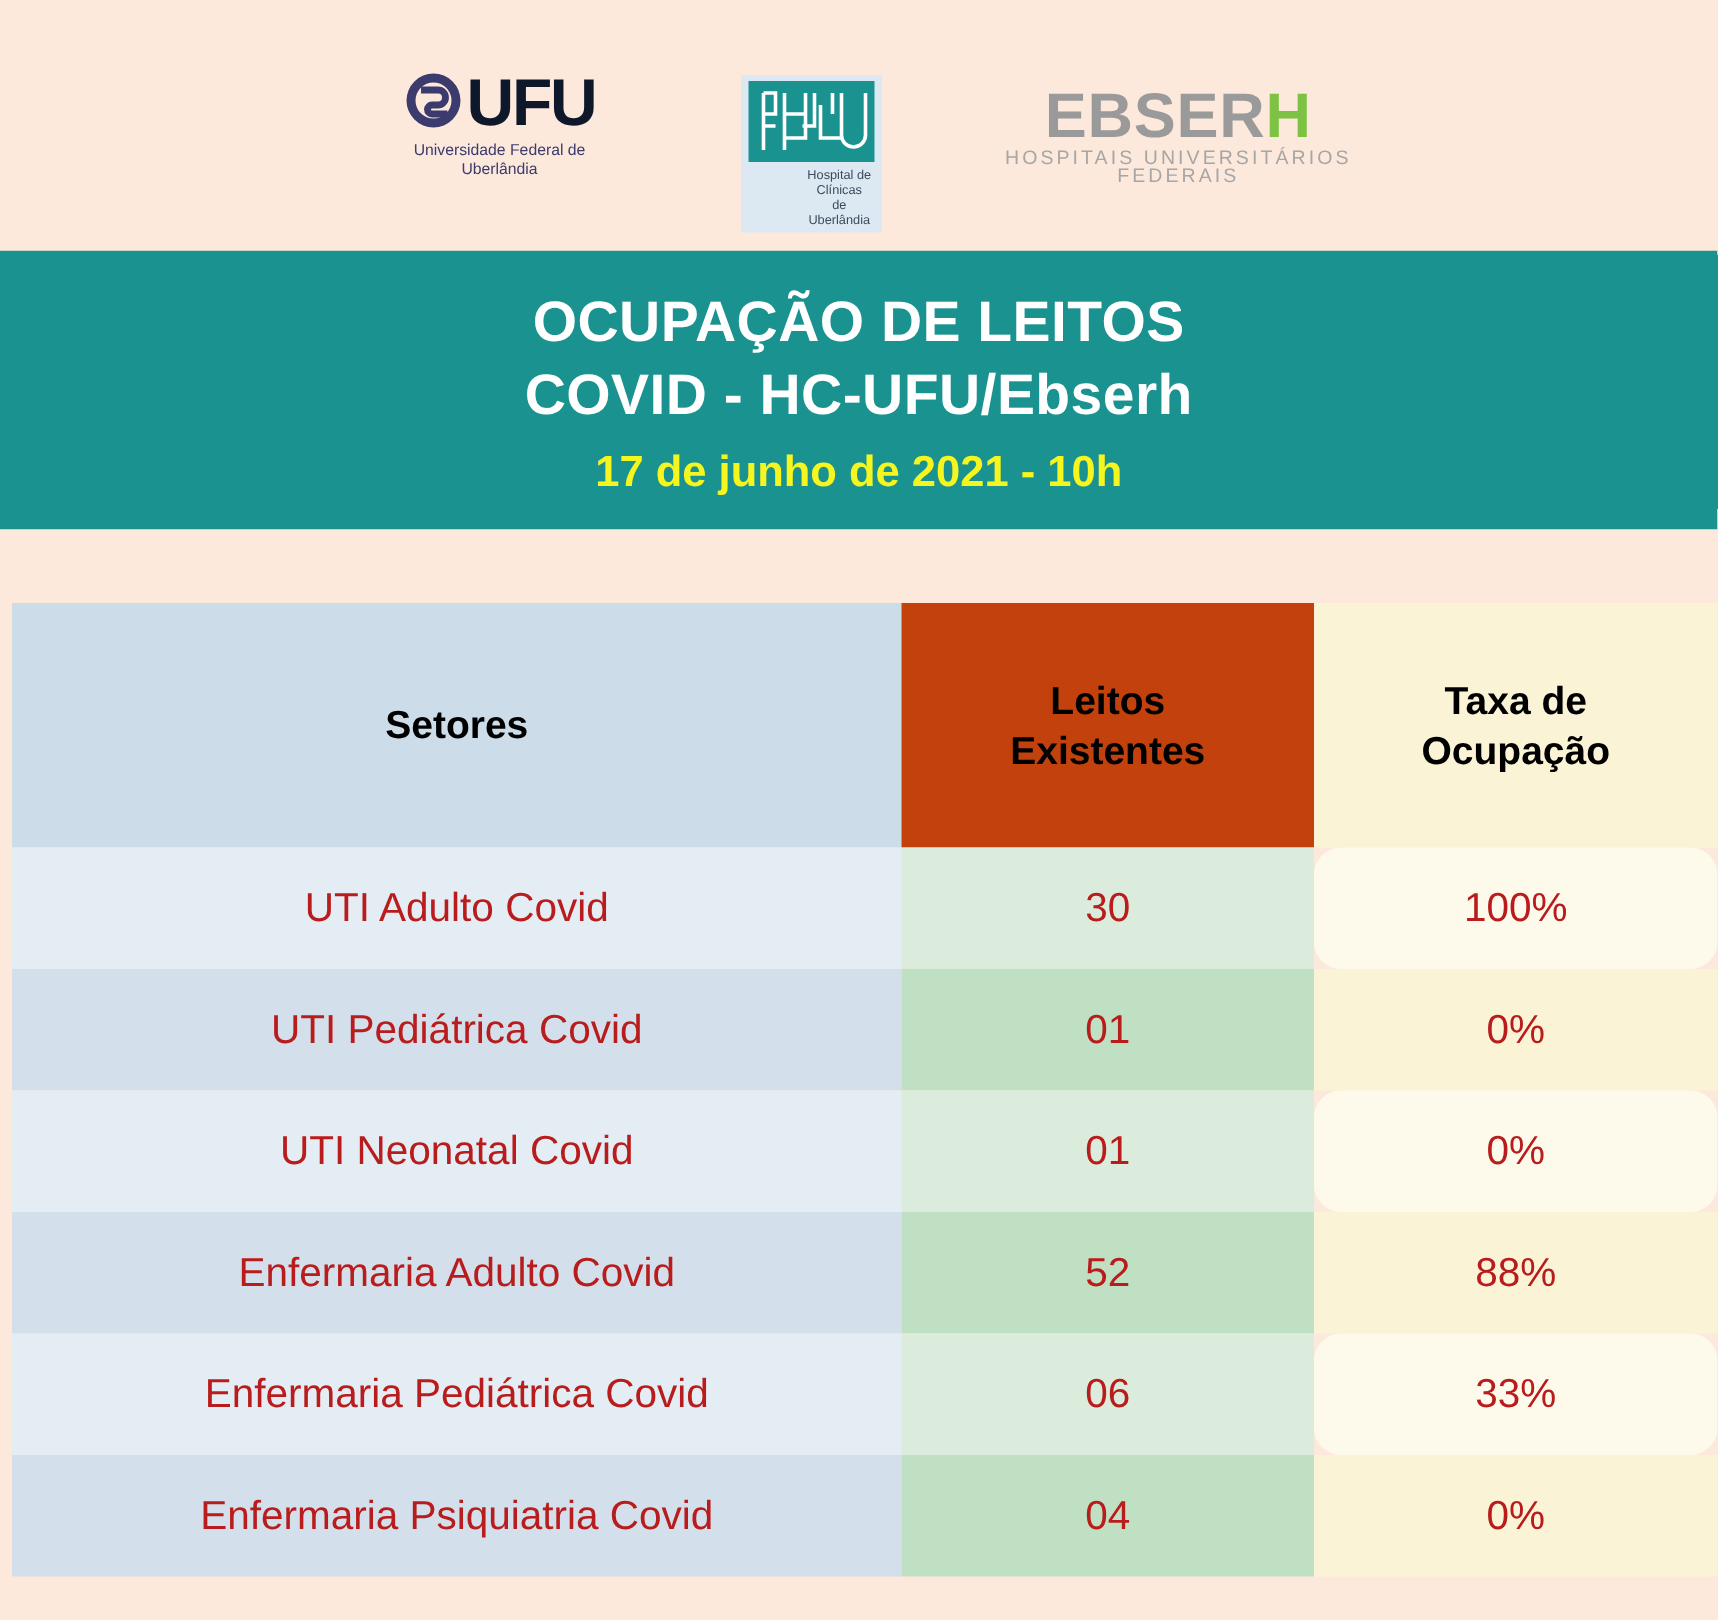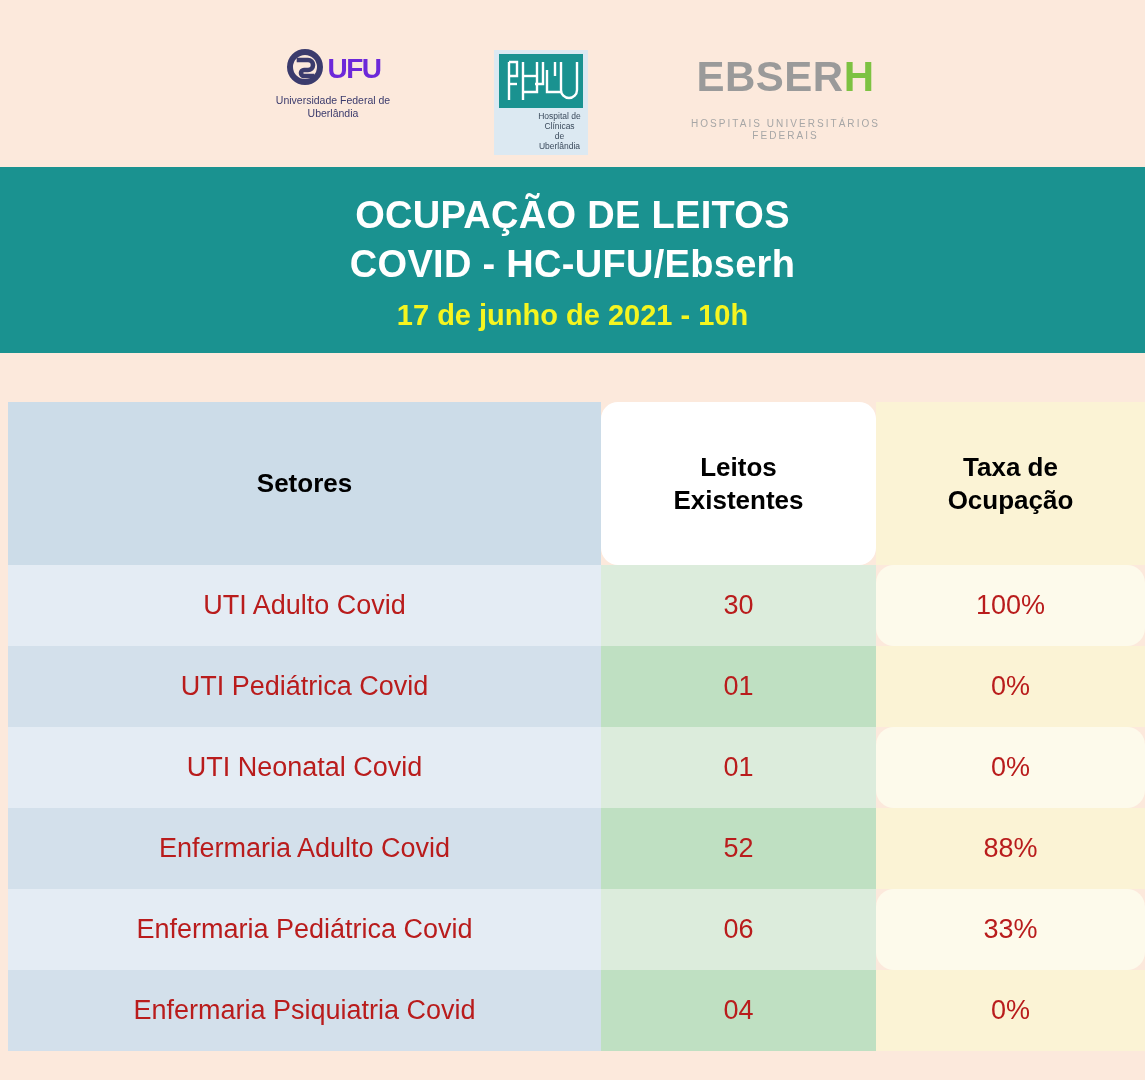--- a/index.html
+++ b/index.html
@@ -35,23 +35,23 @@
   .ufu-top {
     display: flex;
     align-items: center;
     justify-content: center;
     gap: 2px;
     height: 42px;
   }
   .ufu-mark { display: block; }
   .ufu-word {
     font-family: "Liberation Sans", sans-serif;
-    font-size: 28px;
-    font-weight: bold;
-    color: #6d28d9;
+    font-size: 44px;
+    font-weight: bold;
+    color: #0f172a;
     letter-spacing: -1.5px;
     line-height: 40px;
   }
   .ufu-sub {
     margin-top: 4px;
     font-size: 10.5px;
     color: #3b3b6d;
     line-height: 12.5px;
     font-weight: normal;
   }
@@ -91,22 +91,22 @@
   }
   .ebserh-word {
     font-size: 42px;
     font-weight: bold;
     letter-spacing: 0.5px;
     line-height: 44px;
     color: #9a9a9a;
   }
   .ebserh-word .green { color: #7dc242; }
   .ebserh-sub {
-    margin-top: 19px;
-    font-size: 10px;
+    margin-top: 0;
+    font-size: 13px;
     letter-spacing: 2.05px;
     color: #a6a6a6;
     line-height: 12px;
   }
 
   
   .banner {
     height: 186px;
     background: #1a9290;
     display: flex;
@@ -152,21 +152,21 @@
     text-align: center;
     vertical-align: middle;
     font-size: 26px;
     font-weight: bold;
     color: #000000;
     height: 163px;
     line-height: 33px;
     padding: 0 10px;
   }
   th.h-setor  { background: #ccdce8; }
-  th.h-leitos { background: #ffffff; border-radius: 17px; }
+  th.h-leitos { background: #c2410c; }
   th.h-taxa   { background: #fbf3d5; }
 
   table.beds td {
     text-align: center;
     vertical-align: middle;
     height: 81px;
     padding: 0 8px;
     color: #b91c1c;
   }
   td.c-name { font-size: 27px; }

